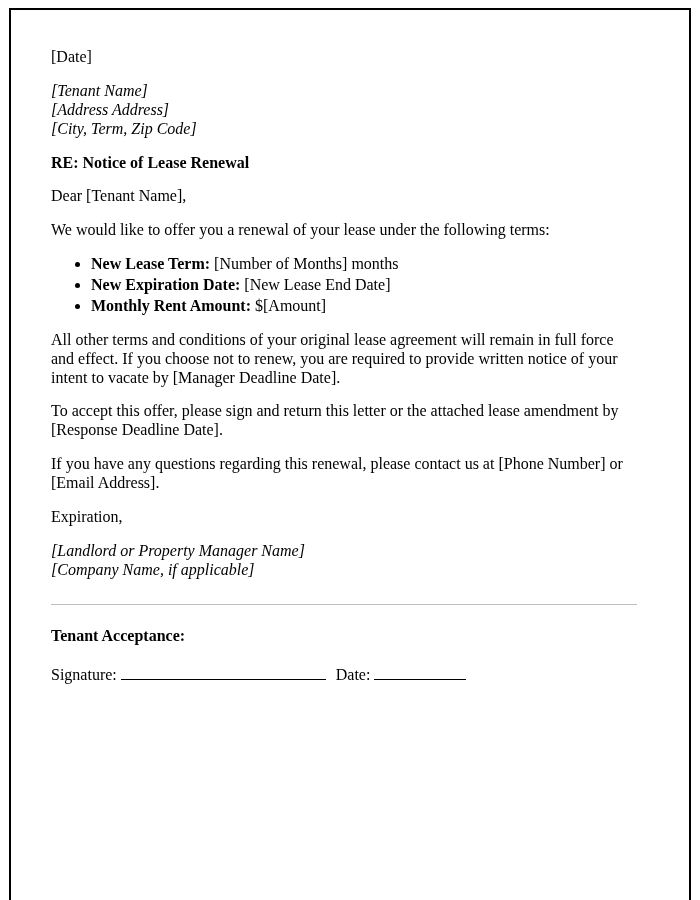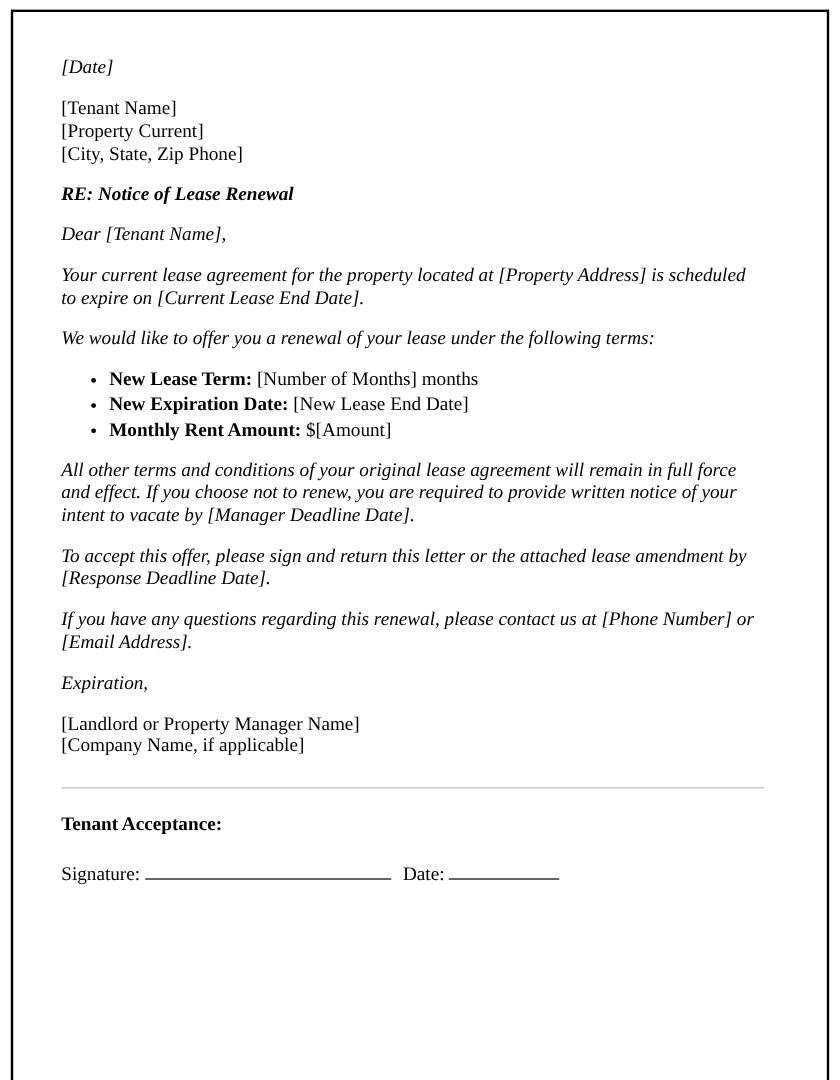--- a/index.html
+++ b/index.html
@@ -22,24 +22,24 @@
     border: 2px solid #000000;
     background: #ffffff;
     padding: 38px 52px 40px 40px;
   }
   .letter {
     font-size: 16px;
     line-height: 1.18;
   }
   .para {
     margin: 0 0 15px 0;
-    font-style: italic;
   }
   .block {
     margin: 0 0 15px 0;
+    font-style: italic;
   }
   .block div {
     margin: 0;
     padding: 0;
   }
   .bold {
     font-weight: bold;
   }
   ul.terms-list {
     margin: 0 0 15px 0;
@@ -74,29 +74,28 @@
 </head>
 <body>
 
 <div class="page-frame">
   <div class="letter">
 
     <p class="para">[Date]</p>
 
     <div class="block">
       <div>[Tenant Name]</div>
-      <div>[Property Current]</div>
-      <div>[City, State, Zip Phone]</div>
+      <div>[Address Address]</div>
+      <div>[City, Term, Zip Code]</div>
     </div>
 
     <p class="para bold">RE: Notice of Lease Renewal</p>
 
     <p class="para">Dear [Tenant Name],</p>
 
-    <p class="para">Your current lease agreement for the property located at [Property Address] is scheduled to expire on [Current Lease End Date].</p>
 
     <p class="para">We would like to offer you a renewal of your lease under the following terms:</p>
 
     <ul class="terms-list">
       <li>
         <span class="bold">New Lease Term:</span><span> [Number of Months] months</span>
       </li>
       <li>
         <span class="bold">New Expiration Date:</span><span> [New Lease End Date]</span>
       </li>

